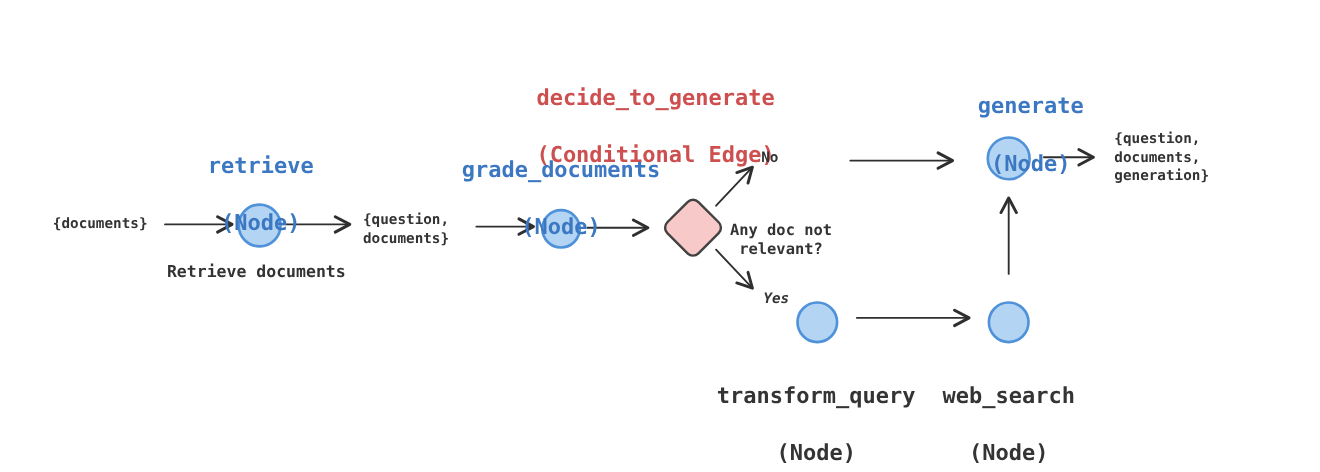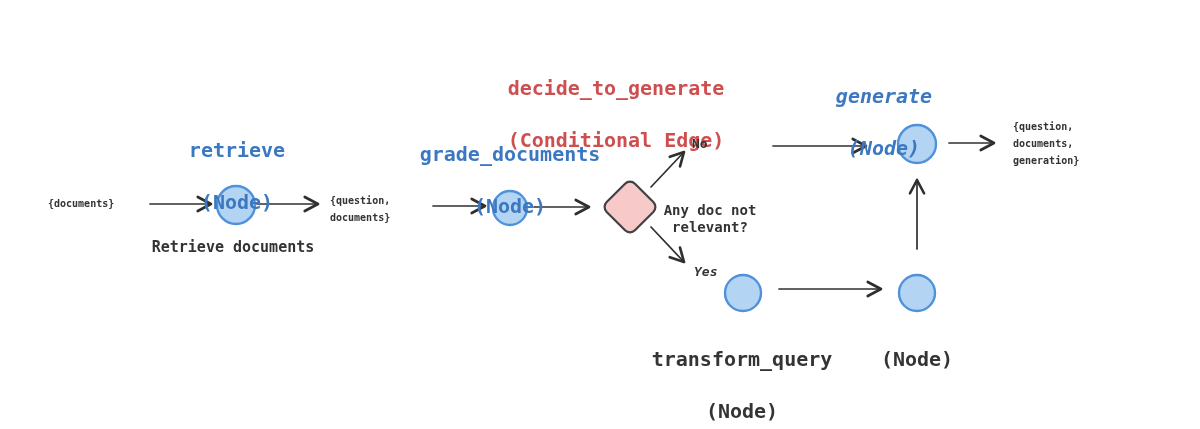--- a/index.html
+++ b/index.html
@@ -32,21 +32,21 @@
     font-size: 20px;
     line-height: 26px;
     color: #cd4f4f;
   }
   .dark-title {
     font-size: 20px;
     line-height: 26px;
     color: #343434;
   }
   .state {
-    font-size: 10px;
+    font-size: 13px;
     line-height: 17px;
     color: #333333;
   }
   .caption {
     font-size: 15px;
     color: #333333;
   }
   .branch {
     font-size: 13px;
     color: #333333;
@@ -100,43 +100,44 @@
   <div class="txt caption center" style="left:233px; top:238px;">Retrieve documents</div>
 
   <div class="txt state" style="left:330px; top:192px;">{question,
 documents}</div>
 
   <div class="txt node-title center" style="left:510px; top:115px;">
     <div>grade_documents</div>
     <div>(Node)</div>
   </div>
 
-  <div class="txt cond-title center" style="left:616px; top:49px;">
+  <div class="txt cond-title center" style="left:596px; top:49px;">
     <div>decide_to_generate</div>
     <div>(Conditional Edge)</div>
   </div>
 
   <div class="txt branch" style="left:692px; top:136px;">No</div>
 
   <div class="txt question center" style="left:710px; top:202px;">Any doc not
 relevant?</div>
 
   <div class="txt branch" style="left:694px; top:264px;font-style:italic;">Yes</div>
 
-  <div class="txt node-title center" style="left:884px; top:57px;font-style:italic;">
+  <div class="txt node-title center" style="left:937px; top:57px;">
     <div>generate</div>
     <div>(Node)</div>
   </div>
 
   <div class="txt state" style="left:1013px; top:118px;">{question,
 documents,
 generation}</div>
 
   <div class="txt dark-title center" style="left:742px; top:320px;">
     <div>transform_query</div>
     <div>(Node)</div>
   </div>
 
   <div class="txt dark-title center" style="left:917px; top:320px;">
+    <div>web_search</div>
     <div>(Node)</div>
   </div>
 
 </div>
 
 </body></html>

